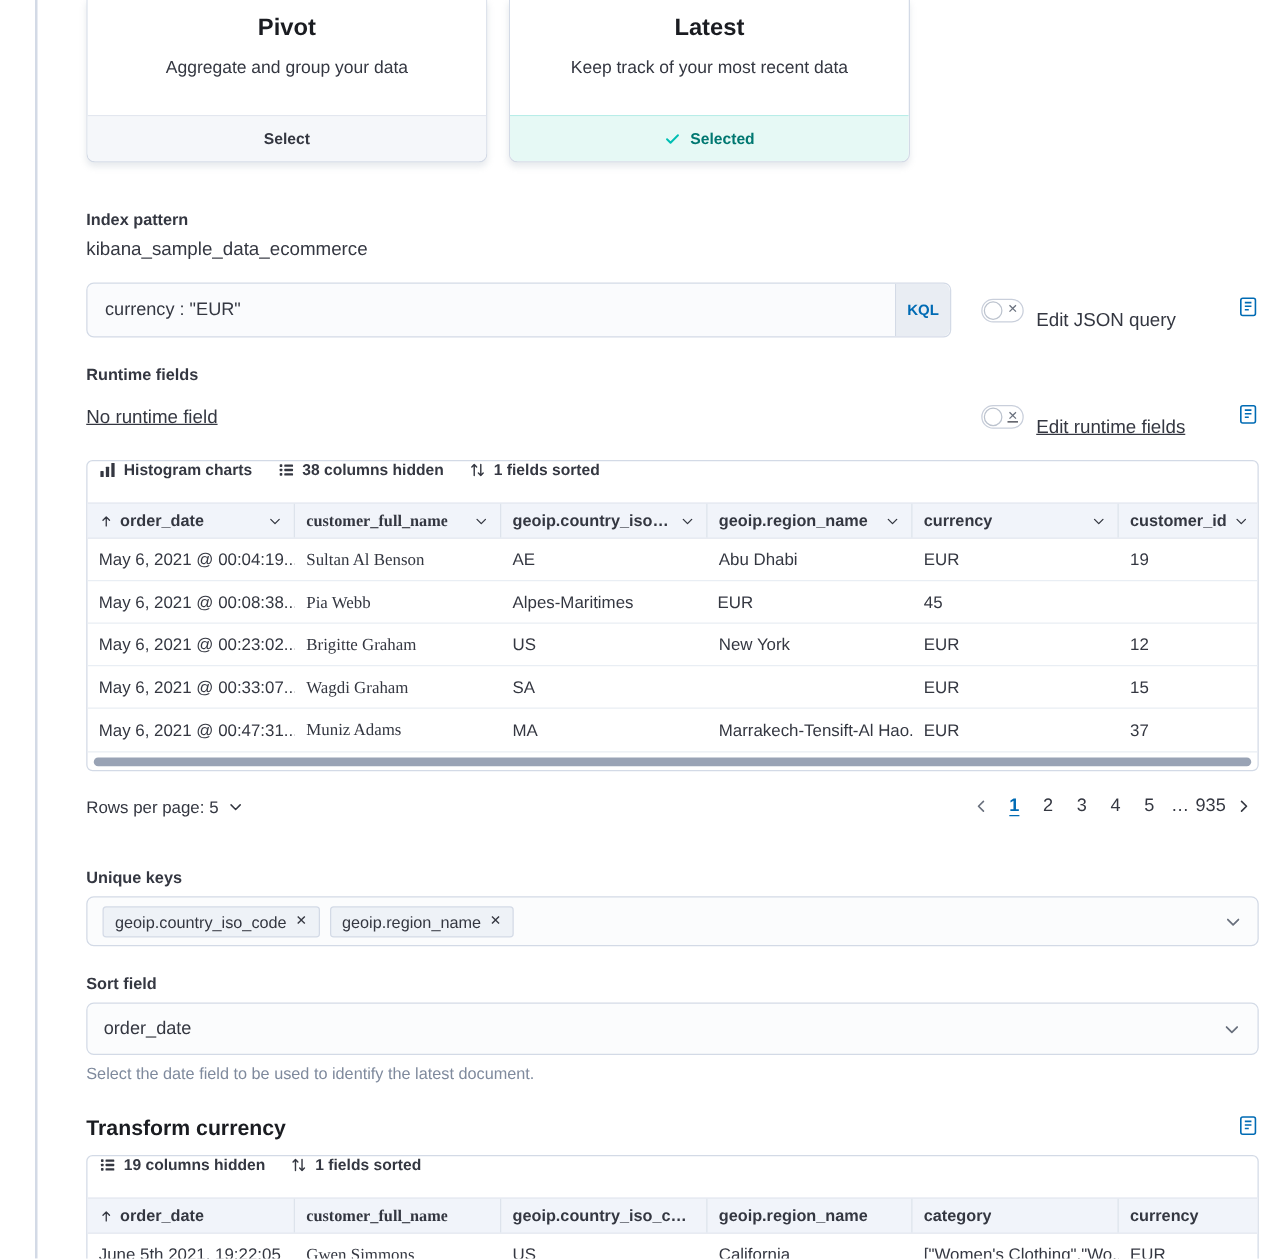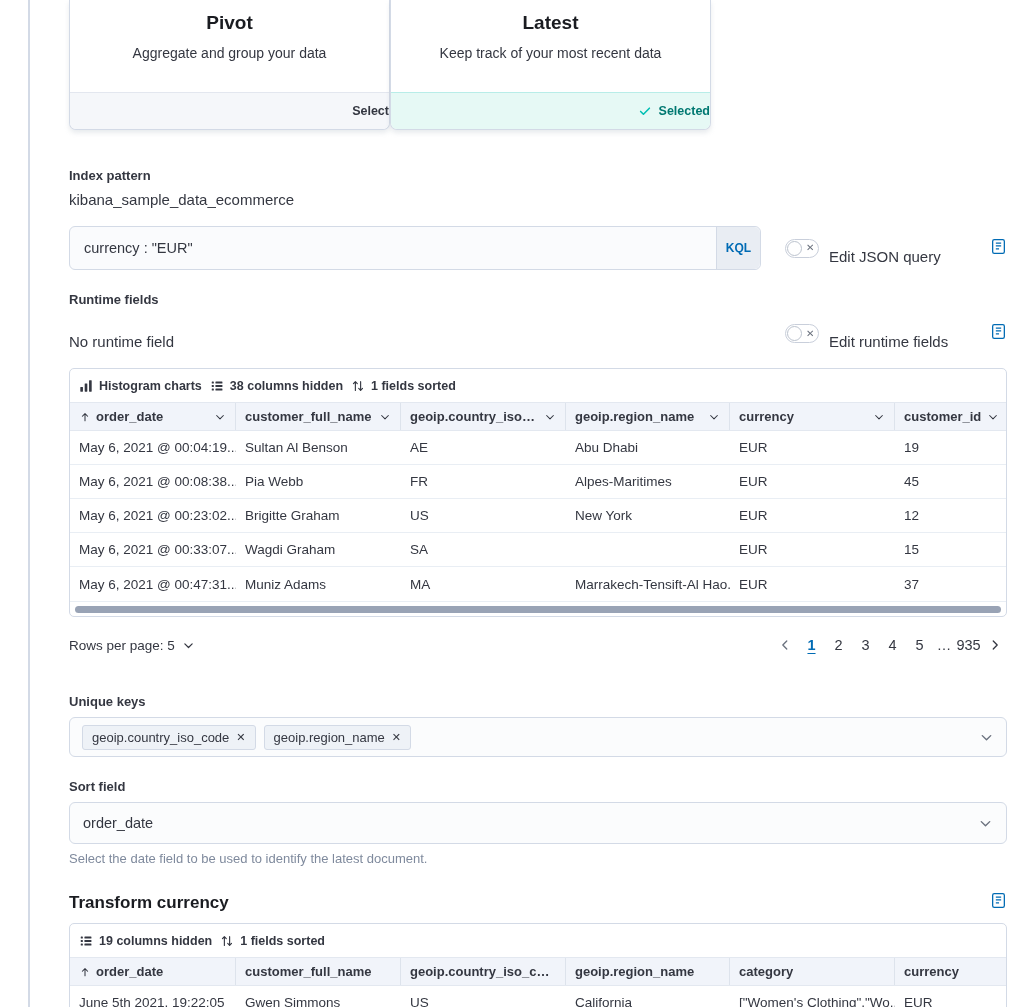--- a/index.html
+++ b/index.html
@@ -8,31 +8,31 @@
     font-family: "Liberation Sans", "DejaVu Sans", sans-serif;
     color:#343741; background:#fff;
   }
   button { background:none; border:none; padding:0; font:inherit; color:inherit; cursor:pointer; }
 
   .page { position:relative; width:1028px; height:1007px; background:#fff; overflow:hidden; }
   .left-rule { position:absolute; left:28px; top:0; width:2px; height:100%; background:#D3DAE6; }
   .content { position:absolute; left:69px; top:0; width:938px; }
 
   
-  .cards { display:flex; gap:0; }
+  .cards { display:flex; gap:17px; }
   .card {
     width:321px; height:130px; background:#fff;
     border:1px solid #D3DAE6; border-top:none; border-radius:0 0 7px 7px;
     box-shadow:0 3px 5px rgba(152,162,179,0.22);
     display:flex; flex-direction:column;
   }
   .card-title { font-size:19px; font-weight:700; text-align:center; margin-top:12px; color:#1a1c21; }
   .card-desc  { font-size:14px; text-align:center; margin-top:11px; color:#343741; }
   .card-footer {
-    margin-top:auto; height:37px; display:flex; align-items:center; justify-content:flex-end; gap:7px;
+    margin-top:auto; height:37px; display:flex; align-items:center; justify-content:center; gap:7px;
     font-size:12.5px; font-weight:700; background:#F5F7FA; border-radius:0 0 6px 6px; color:#343741;
     border-top:1px solid rgba(211,218,230,.55);
   }
   .card-footer.selected { background:#E6F9F5; color:#007871; border-top-color:rgba(0,191,179,.2); }
   .check-icon { display:flex; color:#00BFB3; }
 
   
   .form-label { font-size:13px; font-weight:700; color:#343741; }
   .value-text { font-size:15px; color:#343741; }
 
@@ -51,39 +51,39 @@
   .right-group { width:222px; margin-left:auto; display:flex; align-items:center; }
   .switch {
     width:34px; height:19px; border:1px solid #C9CFDB; border-radius:10px; background:#fff;
     display:inline-flex; align-items:center; flex-shrink:0;
   }
   .switch-thumb { width:15px; height:15px; border-radius:50%; background:#fff; border:1px solid #BCC3CE; margin-left:1px; }
   .switch-x { margin-left:4px; font-size:10px; color:#69707D; line-height:1; }
   .toggle-label { margin-left:10px; font-size:15px; white-space:nowrap;margin-top:16px; }
   .copy-btn { margin-left:auto; color:#006BB4; display:flex; }
 
-  .runtime-row { display:flex; align-items:flex-end; margin-top:10px; }
+  .runtime-row { display:flex; align-items:center; margin-top:10px;text-decoration:underline; }
 
   
   .grid { margin-top:18px; border:1px solid #D3DAE6; border-radius:5px; overflow:hidden; background:#fff; }
-  .grid-toolbar { display:flex; align-items:center; gap:8px; height:33px; padding:0 9px;
+  .grid-toolbar { display:flex; align-items:flex-start; gap:20px; height:33px; padding:0 9px;
     font-size:12.5px; font-weight:600; color:#343741; }
   .toolbar-btn { display:flex; align-items:center; gap:6px; }
   .t-icon { display:flex; color:#343741; }
   .grid-header { display:flex; background:#F1F4FA; border-top:1px solid #E3E8F0; border-bottom:1px solid #E3E8F0; height:29px; }
   .g-cell { padding:0 9px; display:flex; align-items:center; font-size:13.5px;
     overflow:hidden; white-space:nowrap; flex-shrink:0; }
   .g-head-cell { font-weight:700; font-size:13px; gap:5px; border-right:1px solid #DDE3EC; }
   .g-head-cell:last-child { border-right:none; }
   .hicon { display:flex; color:#343741; flex-shrink:0; }
   .hchev { margin-left:auto; }
   .hlabel { overflow:hidden; text-overflow:ellipsis; }
   .g-row { display:flex; height:34px; border-bottom:1px solid #E9EEF4; }
   .g-row:last-child { border-bottom:none; }
-  .col-0 { width:166px; } .col-1 { width:165px; } .col-2 { width:165px; }
+  .col-0 { width:166px; } .col-1 { width:165px;font-family:Liberation Serif, serif; } .col-2 { width:165px; }
   .col-3 { width:164px; } .col-4 { width:165px; } .col-5 { width:113px; flex:1 0 auto; }
   .scroll-track { height:15px; display:flex; align-items:center; padding:0 5px; border-top:1px solid #E9EEF4; }
   .scroll-thumb { height:7px; width:100%; background:#99A3B5; border-radius:4px; }
 
   
   .pager-row { display:flex; align-items:center; margin-top:13px; height:30px; }
   .rows-per-page { display:flex; align-items:center; gap:7px; font-size:13.5px;justify-content:flex-end; }
   .chev { display:flex; color:#343741; }
   .pager { margin-left:auto; display:flex; align-items:center; gap:2px; font-size:14.5px; }
   .pager-chev { color:#69707D; display:flex; padding:0 5px; }
@@ -279,21 +279,20 @@
             <div class="g-cell col-0">May 6, 2021 @ 00:04:19...</div>
             <div class="g-cell col-1">Sultan Al Benson</div>
             <div class="g-cell col-2">AE</div>
             <div class="g-cell col-3">Abu Dhabi</div>
             <div class="g-cell col-4">EUR</div>
             <div class="g-cell col-5">19</div>
           </div>
           <div class="g-row">
             <div class="g-cell col-0">May 6, 2021 @ 00:08:38...</div>
             <div class="g-cell col-1">Pia Webb</div>
-            <div class="g-cell col-2">FR</div>
             <div class="g-cell col-3">Alpes-Maritimes</div>
             <div class="g-cell col-4">EUR</div>
             <div class="g-cell col-5">45</div>
           </div>
           <div class="g-row">
             <div class="g-cell col-0">May 6, 2021 @ 00:23:02...</div>
             <div class="g-cell col-1">Brigitte Graham</div>
             <div class="g-cell col-2">US</div>
             <div class="g-cell col-3">New York</div>
             <div class="g-cell col-4">EUR</div>

